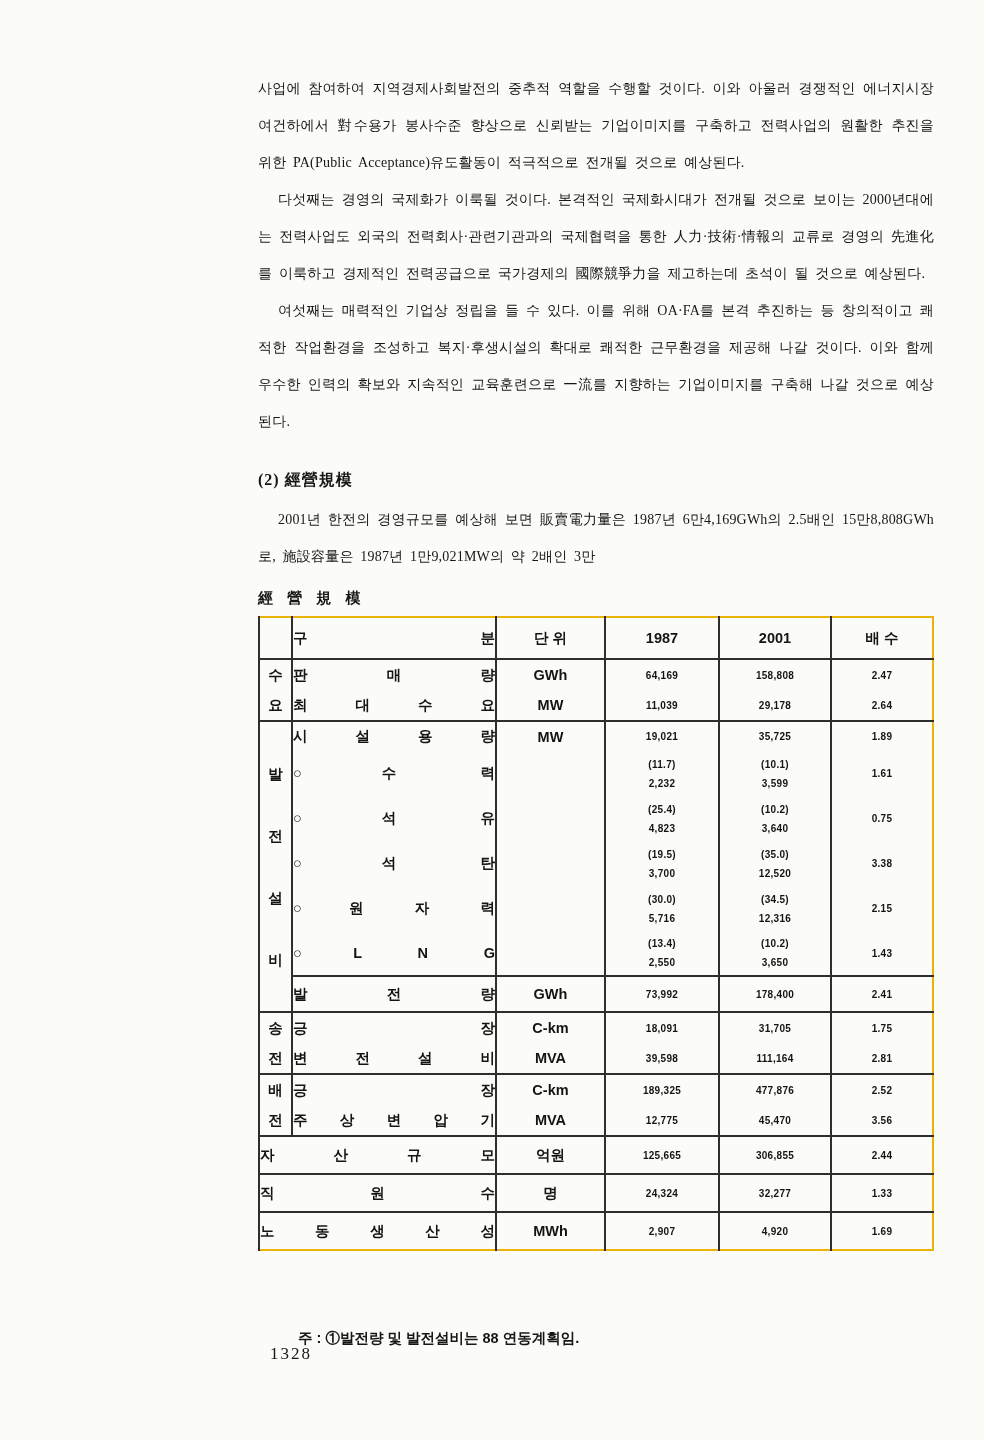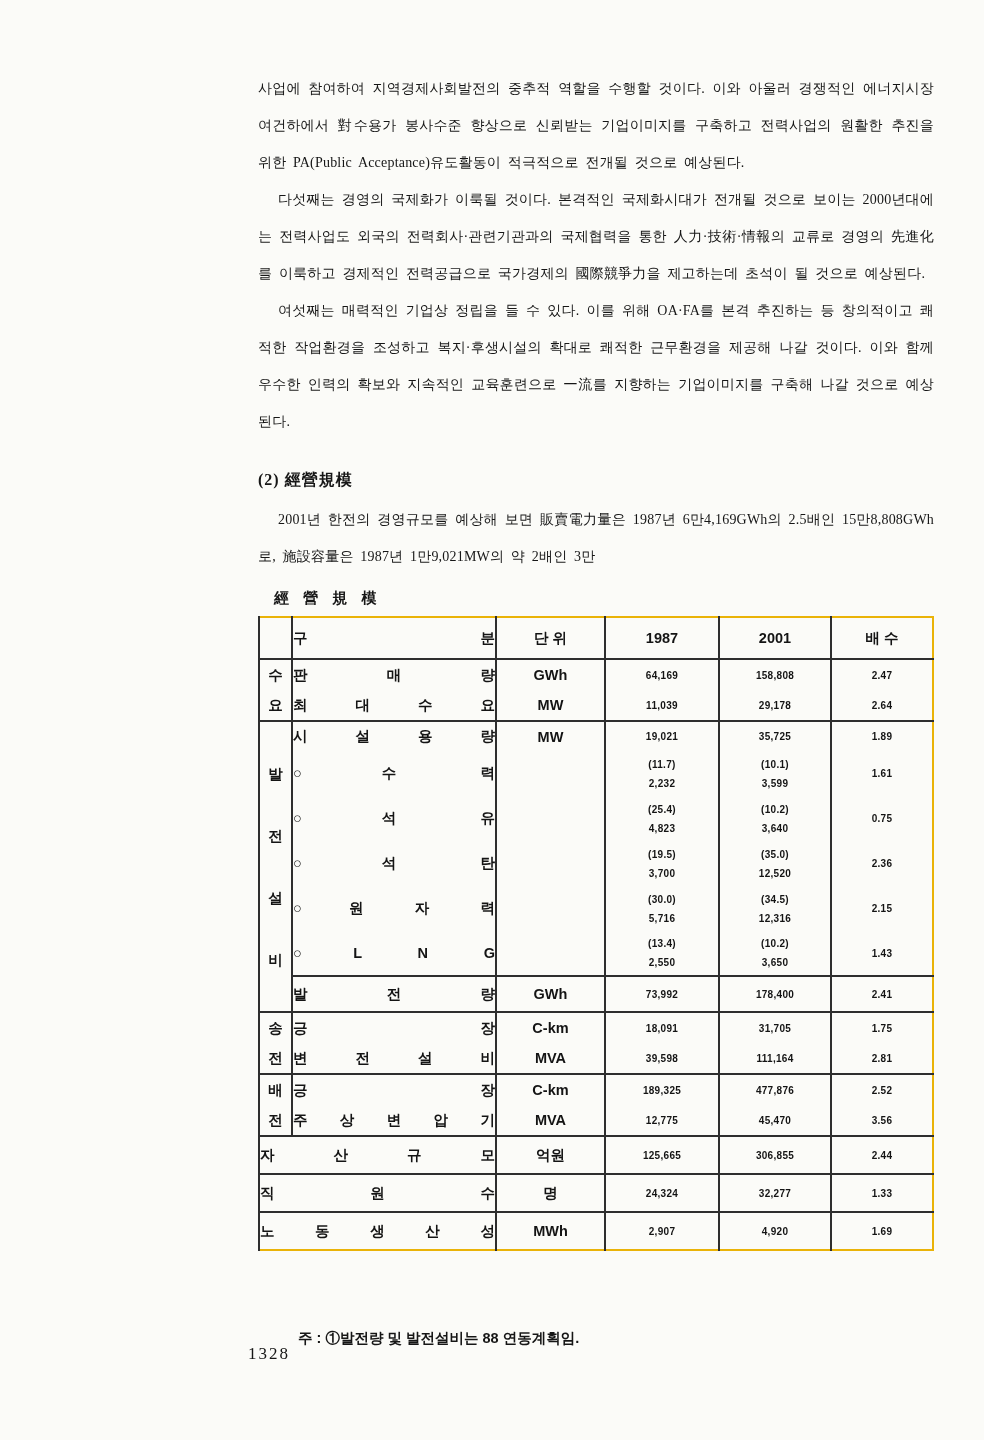--- a/index.html
+++ b/index.html
@@ -25,21 +25,21 @@
     letter-spacing:0.2px;
   }
   .body-para.indent { text-indent:20px; }
   .section-heading {
     margin:30px 0 10px 0;
     font-size:16px;
     font-weight:700;
     letter-spacing:1px;
   }
   .table-caption {
-    margin:14px 0 8px 16px;
+    margin:14px 0 8px 0;
     font-family:"Liberation Sans", sans-serif;
     font-size:15px;
     font-weight:700;
     letter-spacing:5px;
   }
   table.stats {
     border-collapse:collapse;
     table-layout:fixed;
     width:674px;
     font-family:"Liberation Sans", sans-serif;
@@ -73,21 +73,21 @@
   .notes {
     margin:12px 0 0 40px;
     font-family:"Liberation Sans", sans-serif;
     font-size:14.5px;
     font-weight:700;
     line-height:30px;
     white-space:pre;
   }
   .page-number {
     position:absolute;
-    left:248px; top:1344px;
+    left:270px; top:1344px;
     font-size:17px;
     letter-spacing:2px;
     font-family:"Liberation Serif", serif;
   }
 </style>
 </head>
 <body>
 
 <div class="content">
 
@@ -179,21 +179,21 @@
       <td class="spread fuelname">○석 탄</td>
       <td></td>
       <td class="num twoline">
             <div>(19.5)</div>
             <div>3,700</div>
           </td>
       <td class="num twoline">
             <div>(35.0)</div>
             <div>12,520</div>
           </td>
-      <td class="num">2.36</td>
+      <td class="num">3.38</td>
     </tr>
     <tr style="height:45px">
       <td class="spread fuelname">○원 자 력</td>
       <td></td>
       <td class="num twoline">
             <div>(30.0)</div>
             <div>5,716</div>
           </td>
       <td class="num twoline">
             <div>(34.5)</div>

